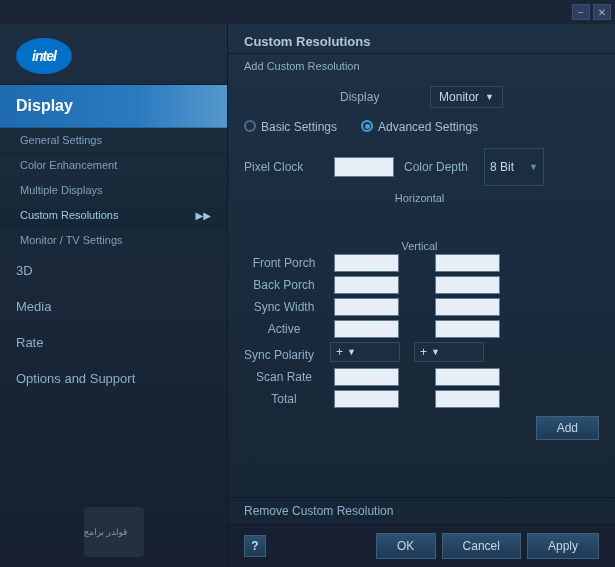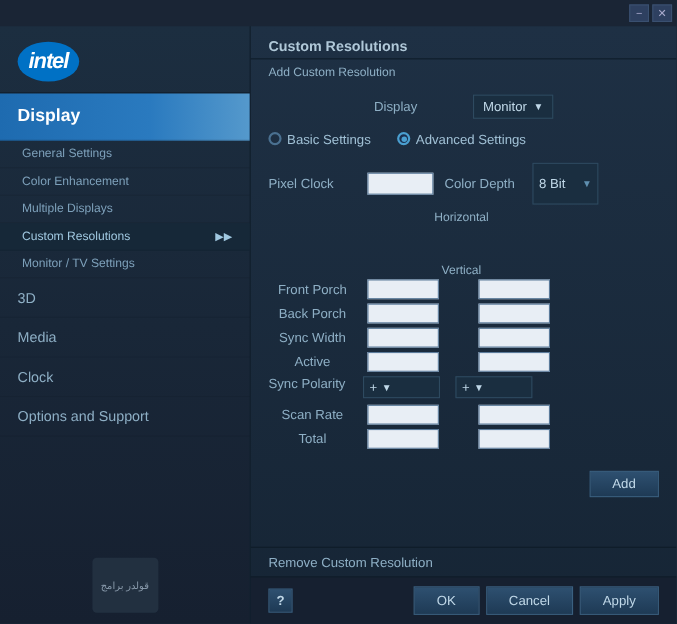--- a/index.html
+++ b/index.html
@@ -58,21 +58,21 @@
     }
     .intel-logo {
       display: inline-flex;
       align-items: center;
       justify-content: center;
       width: 56px;
       height: 36px;
       background: #0071c5;
       border-radius: 50%;
       font-weight: bold;
-      font-size: 20px;
+      font-size: 14px;
       font-style: italic;
       color: white;
     }
 
     .nav-section {
       flex: 1;
     }
 
     .nav-item {
       padding: 8px 16px;
@@ -113,21 +113,20 @@
       display: flex;
       justify-content: center;
     }
     .logo-bottom-img {
       width: 60px;
       height: 50px;
       background: #223040;
       border-radius: 4px;
       display: flex;
       align-items: center;
-      justify-content: center;
       font-size: 9px;
       color: #556677;
     }
 
     
     .main-panel {
       flex: 1;
       background: linear-gradient(180deg, #1e3044 0%, #162535 100%);
       display: flex;
       flex-direction: column;
@@ -259,21 +258,21 @@
       border: 1px solid #5a7a9a;
       color: #1a2a3a;
       width: 65px;
       height: 18px;
       font-size: 11px;
     }
 
     
     .sync-row {
       display: flex;
-      align-items: flex-start;
+      align-items: flex-end;
       margin-bottom: 6px;
       gap: 6px;
     }
     .sync-label {
       color: #8eafc5;
       font-size: 12px;
       min-width: 80px;
     }
     .sync-select {
       display: flex;
@@ -421,21 +420,21 @@
 
       <div class="nav-item section-header">
         <span>3D</span>
       </div>
 
       <div class="nav-item section-header">
         <span>Media</span>
       </div>
 
       <div class="nav-item section-header">
-        <span>Clock</span>
+        <span>Rate</span>
       </div>
 
       <div class="nav-item section-header">
         <span>Options and Support</span>
       </div>
     </div>
 
     <div class="logo-bottom">
       <div class="logo-bottom-img">
         <span style="color:#8899aa; font-size:9px; text-align:center;">قولدر برامج</span>
@@ -542,21 +541,21 @@
       </div>
 
       <div class="two-input-row">
         <span class="two-input-label">Total</span>
         <div class="two-inputs">
           <input class="adv-input" type="text" value="" style="">
           <input class="adv-input" type="text" value="" style="">
         </div>
       </div>
 
-      <div style="display:flex; justify-content:flex-end; margin-top:20px;align-items:flex-end;">
+      <div style="display:flex; justify-content:flex-end; margin-top:8px;align-items:flex-end;">
         <button class="add-btn">Add</button>
       </div>
 
     </div>
 
     <div class="remove-section">
       <span>Remove Custom Resolution</span>
     </div>
 
     <div class="bottom-bar">

